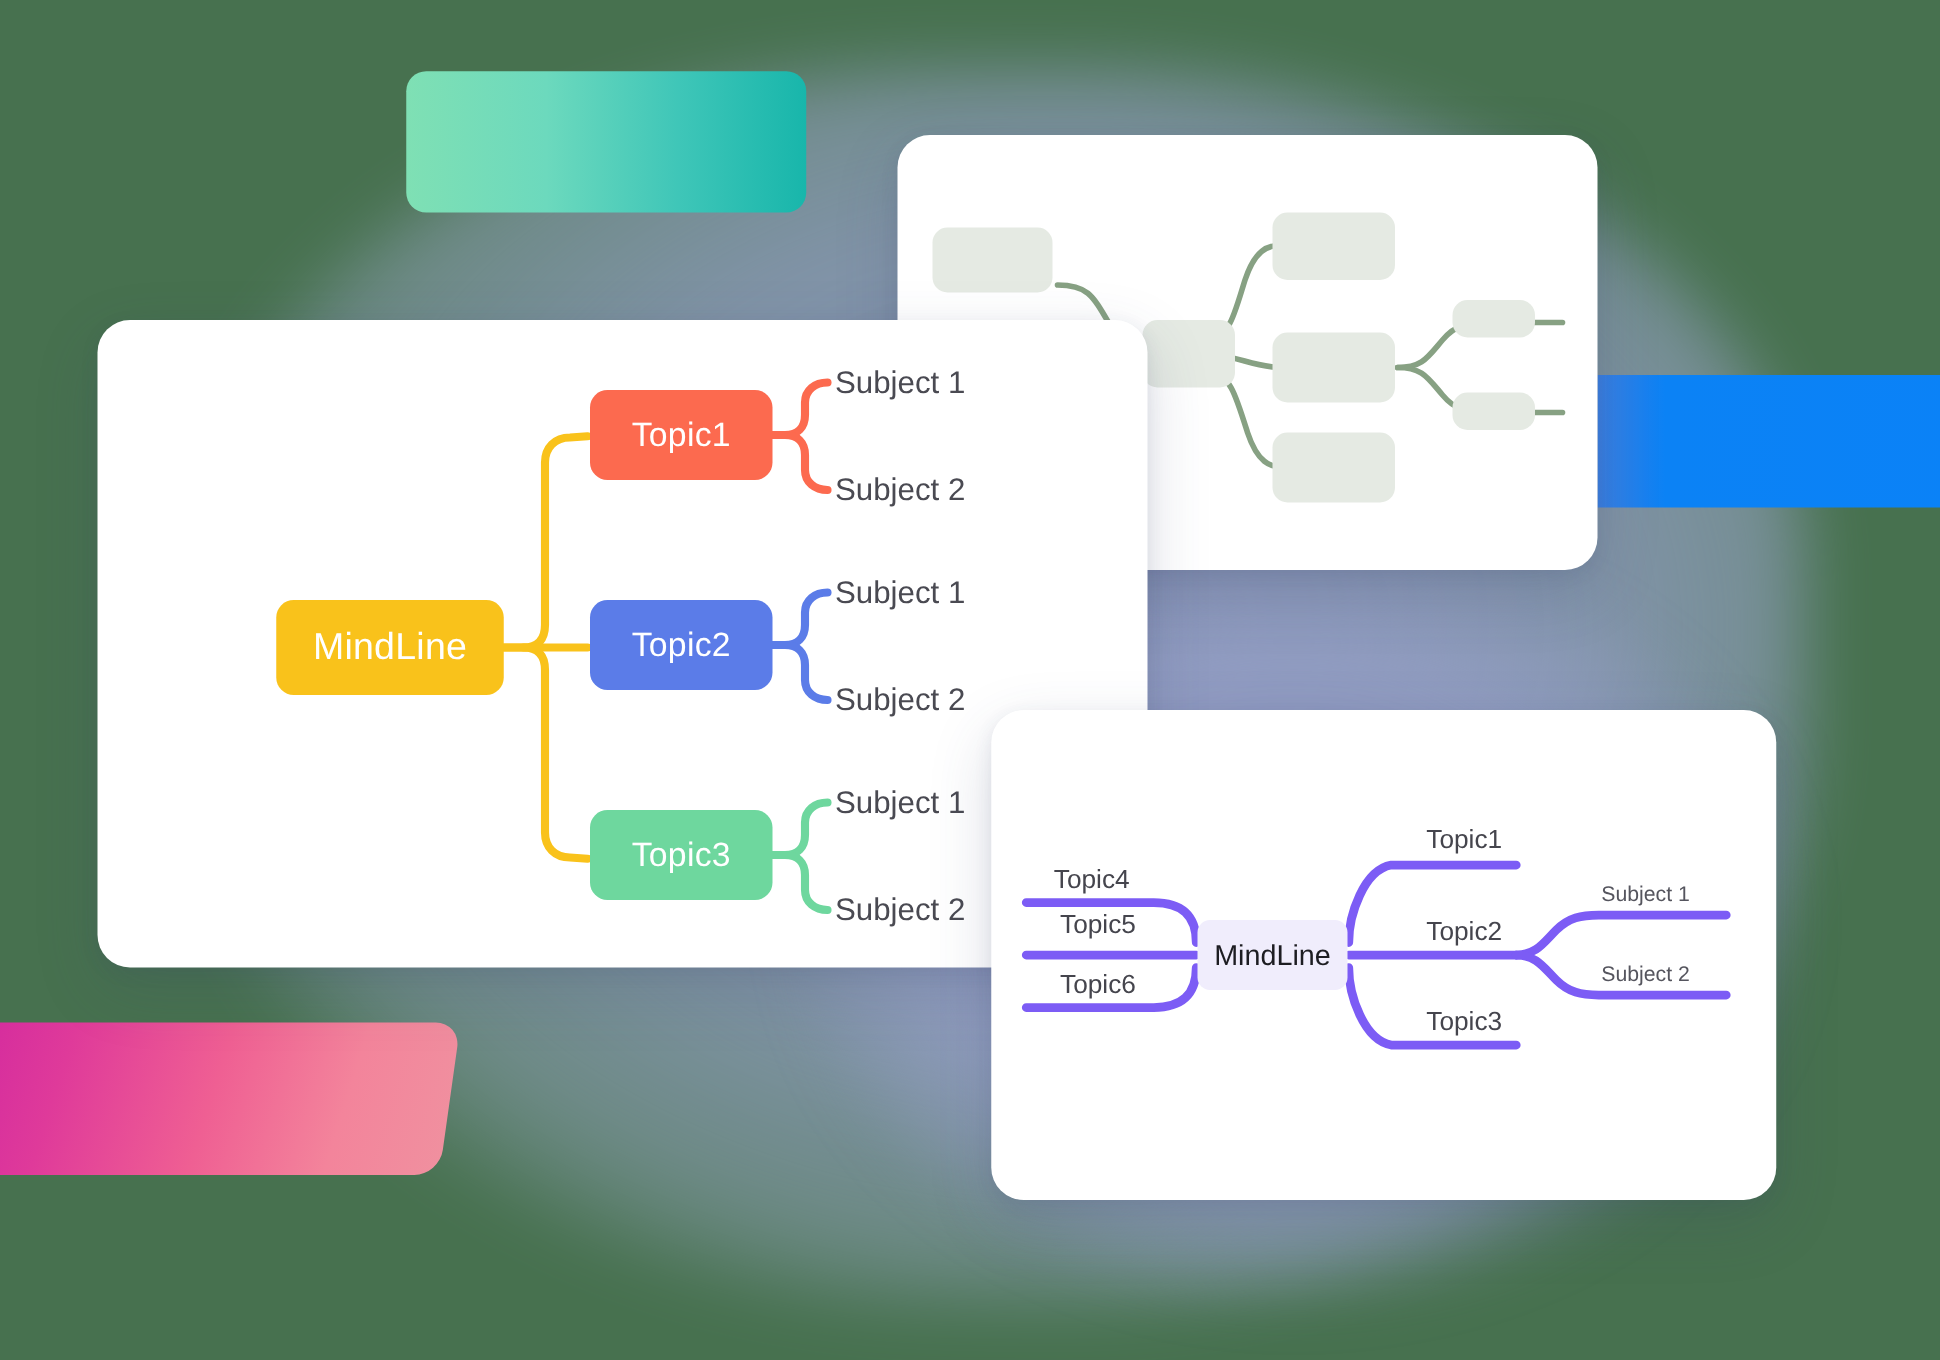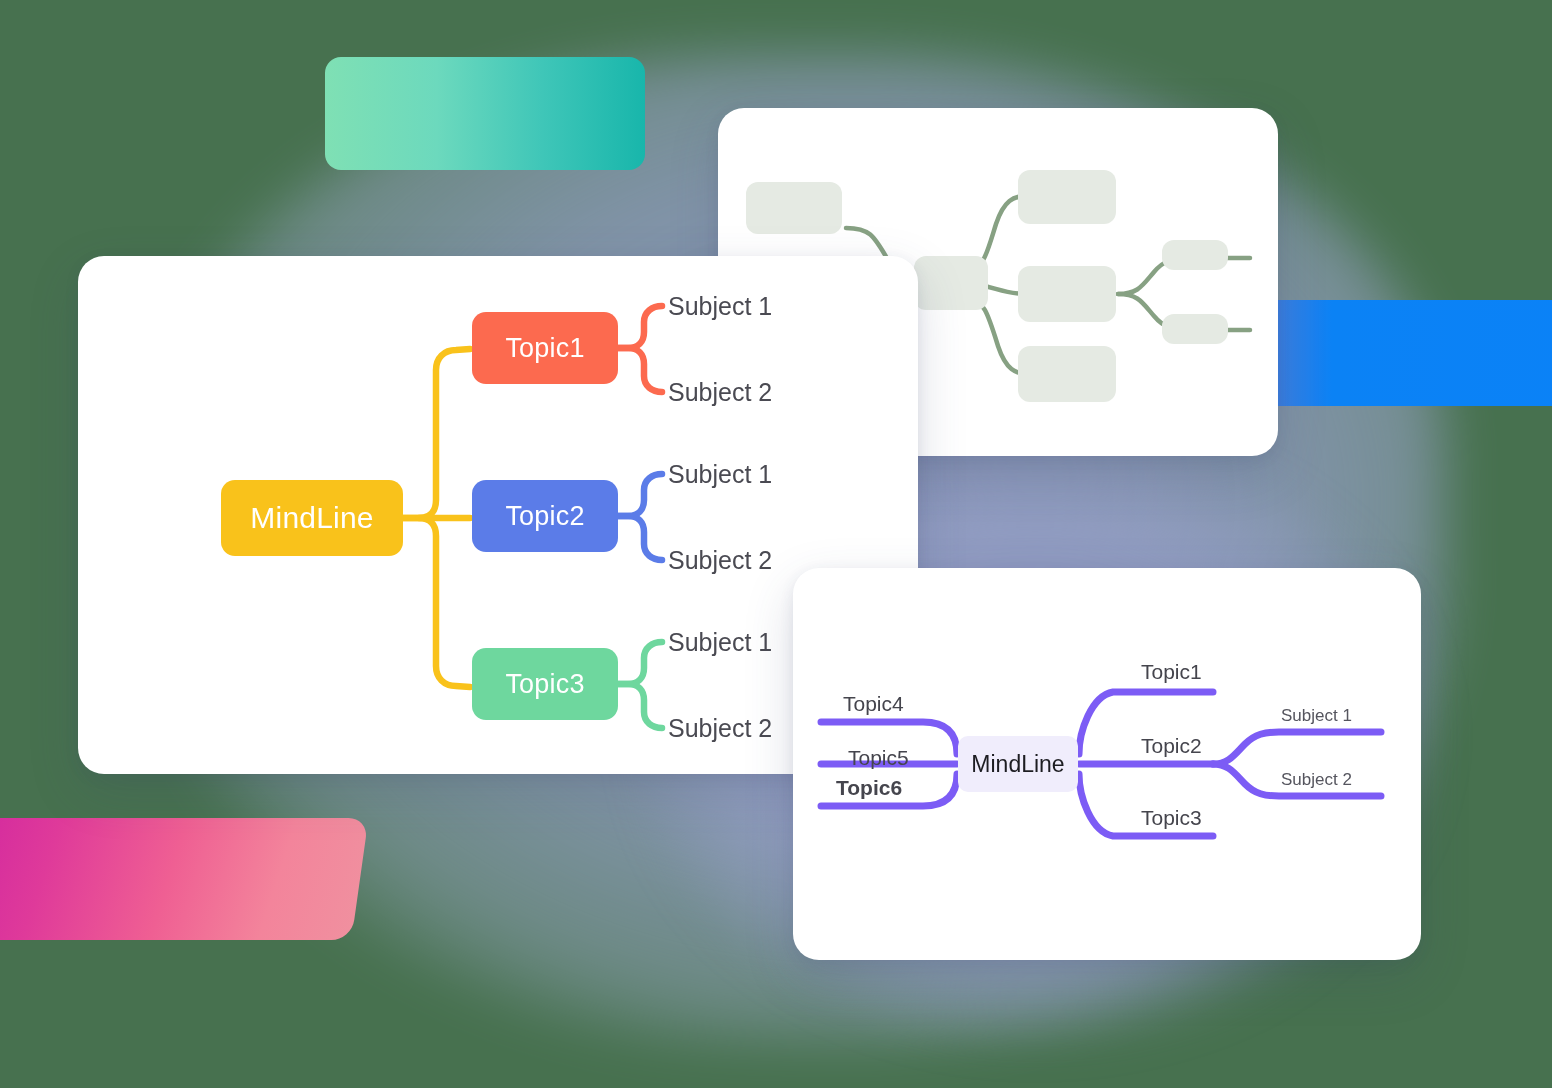--- a/index.html
+++ b/index.html
@@ -230,22 +230,22 @@
       <path d="M420 196 C 436 196, 442 186, 452 176 C 462 166, 472 164, 486 164 L 588 164"></path>
       <path d="M420 196 C 436 196, 442 206, 452 216 C 462 226, 472 228, 486 228 L 588 228"></path>
     </g>
   </svg>
 
   <div id="mm-center">
     <span>MindLine</span>
   </div>
 
   <div class="mm-label" style="left:50px;  top:124px;">Topic4</div>
-  <div class="mm-label" style="left:55px;  top:178px;">Topic5</div>
-  <div class="mm-label" style="left:43px;  top:208px;font-weight:bold;">Topic6</div>
+  <div class="mm-label" style="left:55px;  top:160px;">Topic5</div>
+  <div class="mm-label" style="left:55px;  top:208px;">Topic6</div>
 
   <div class="mm-label" style="left:348px; top:92px;">Topic1</div>
   <div class="mm-label" style="left:348px; top:166px;">Topic2</div>
   <div class="mm-label" style="left:348px; top:238px;">Topic3</div>
 
   <div class="mm-label small" style="left:488px; top:138px;">Subject 1</div>
   <div class="mm-label small" style="left:488px; top:202px;">Subject 2</div>
 </div>
 
 </body></html>

